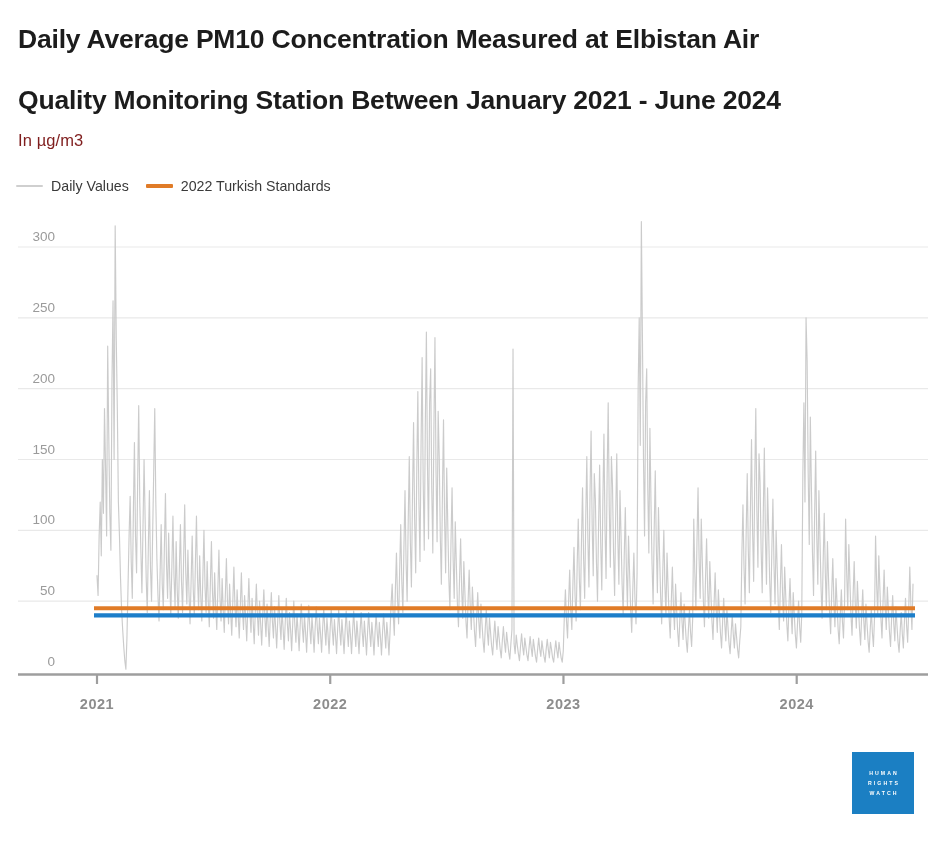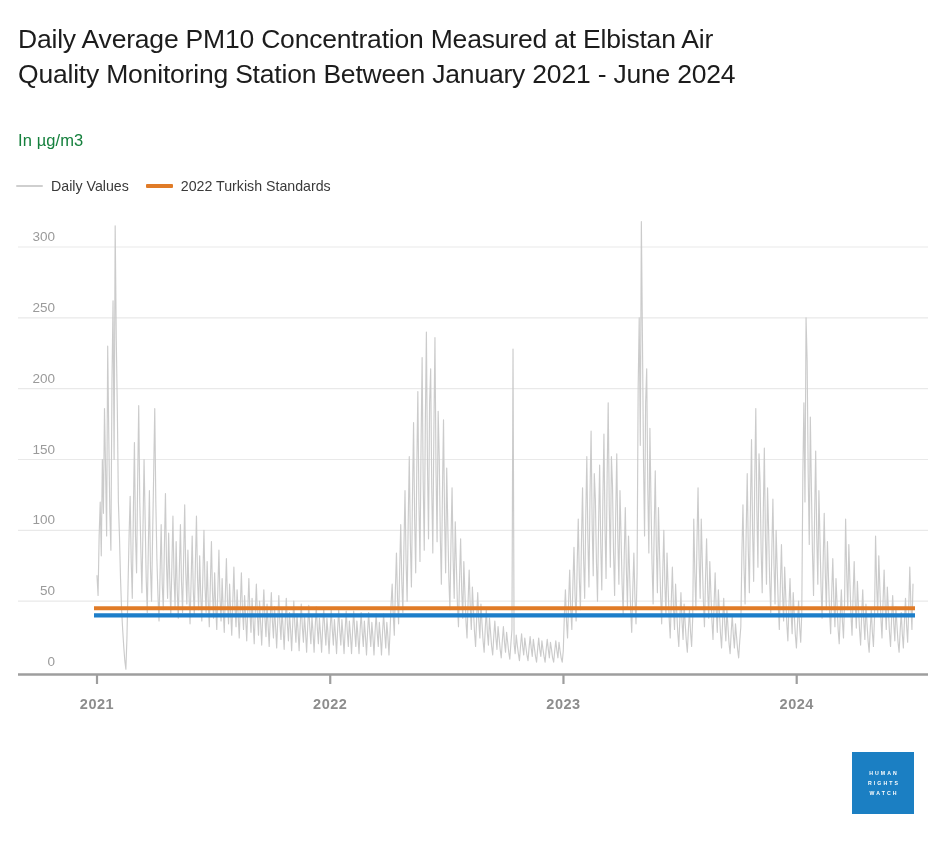--- a/index.html
+++ b/index.html
@@ -5,28 +5,28 @@
   html,body{margin:0;padding:0;}
   body{
     width:946px;height:848px;background:#ffffff;
     font-family:"Liberation Sans","DejaVu Sans",sans-serif;
     -webkit-font-smoothing:antialiased;overflow:hidden;position:relative;
   }
   #root{position:absolute;inset:0;}
 
   .title{
     position:absolute;left:18px;top:22px;width:910px;
-    font-size:26.5px;font-weight:normal;color:#1c1c1c;
+    font-size:26.5px;font-weight:bold;color:#1c1c1c;
     line-height:35px;letter-spacing:-0.2px;
   }
-  .title .l2{display:block;}
+  .title .l2{display:block;margin-top:26px;}
 
   .subtitle{
     position:absolute;left:18px;top:131px;
-    font-size:16.5px;color:#15803d;font-weight:normal;letter-spacing:0.1px;
+    font-size:16.5px;color:#7f1d1d;font-weight:normal;letter-spacing:0.1px;
   }
 
   .legend{
     position:absolute;left:16px;top:178px;
     display:flex;align-items:center;gap:0px;
     font-size:14.2px;color:#3a3a3a;white-space:nowrap;
   }
   .legend-item{display:flex;align-items:center;margin-right:17px;}
   .swatch{display:inline-block;width:27px;height:3px;margin-right:8px;border-radius:1px;}
   .sw-daily{background:#cfcfcf;height:2px;}

